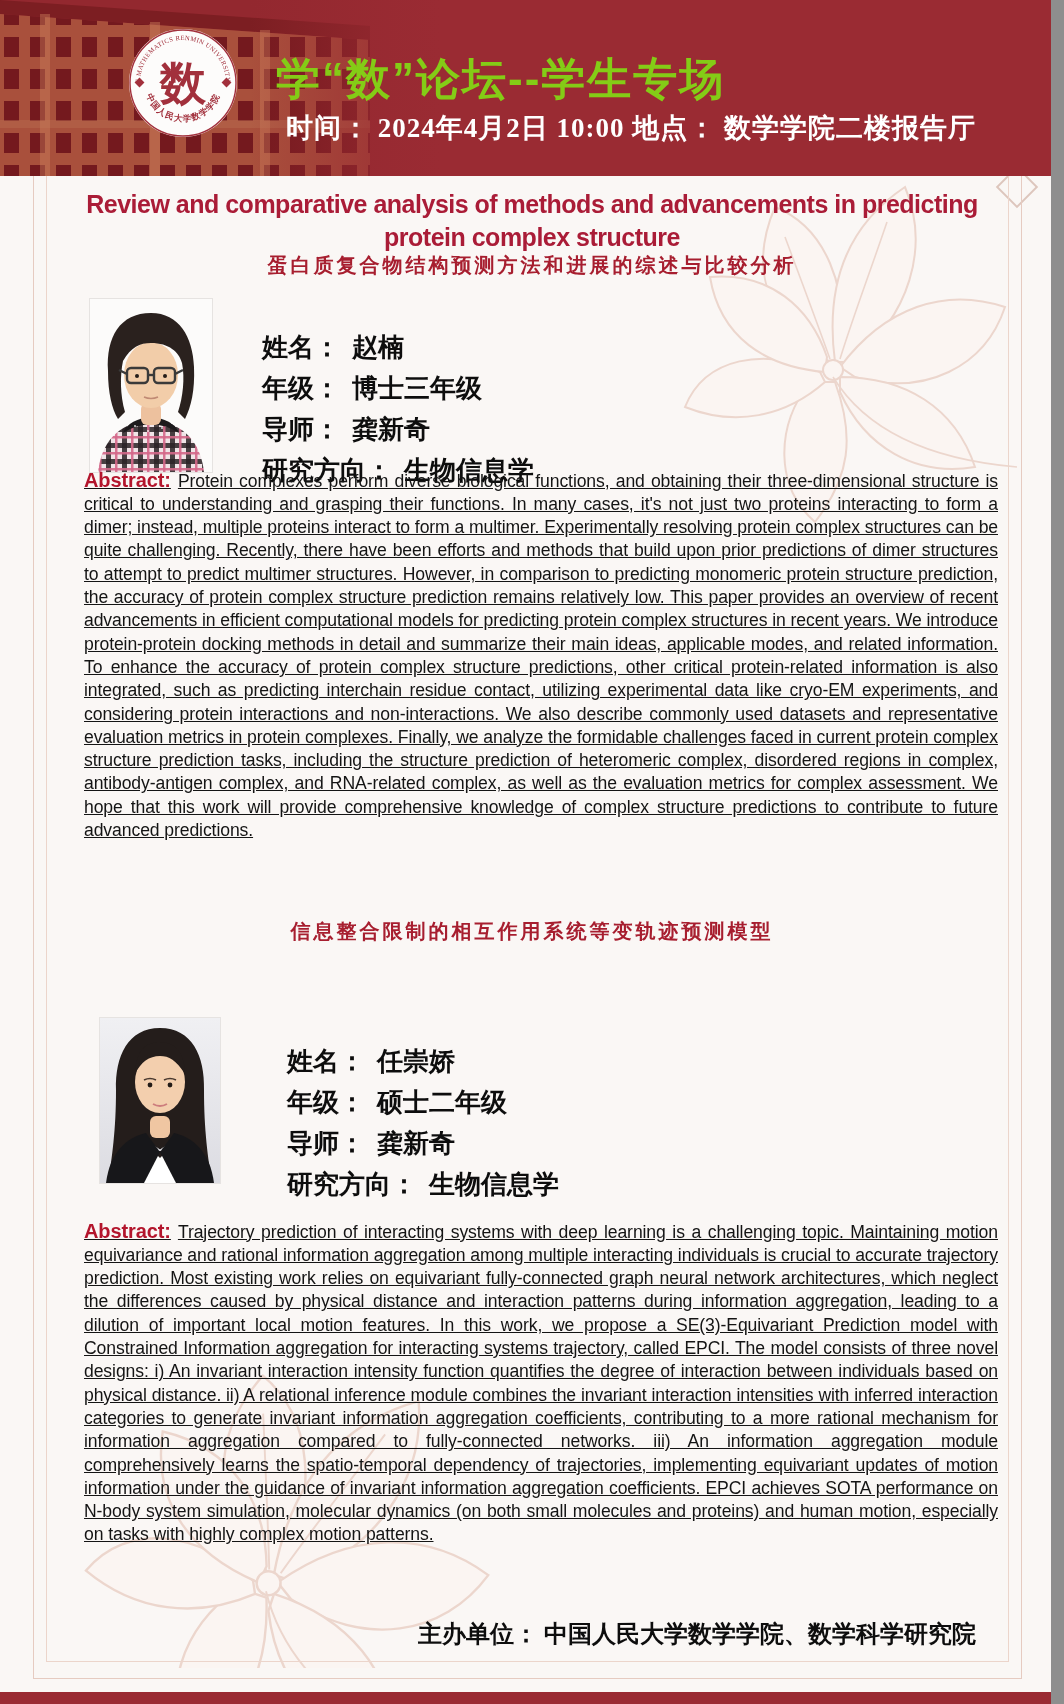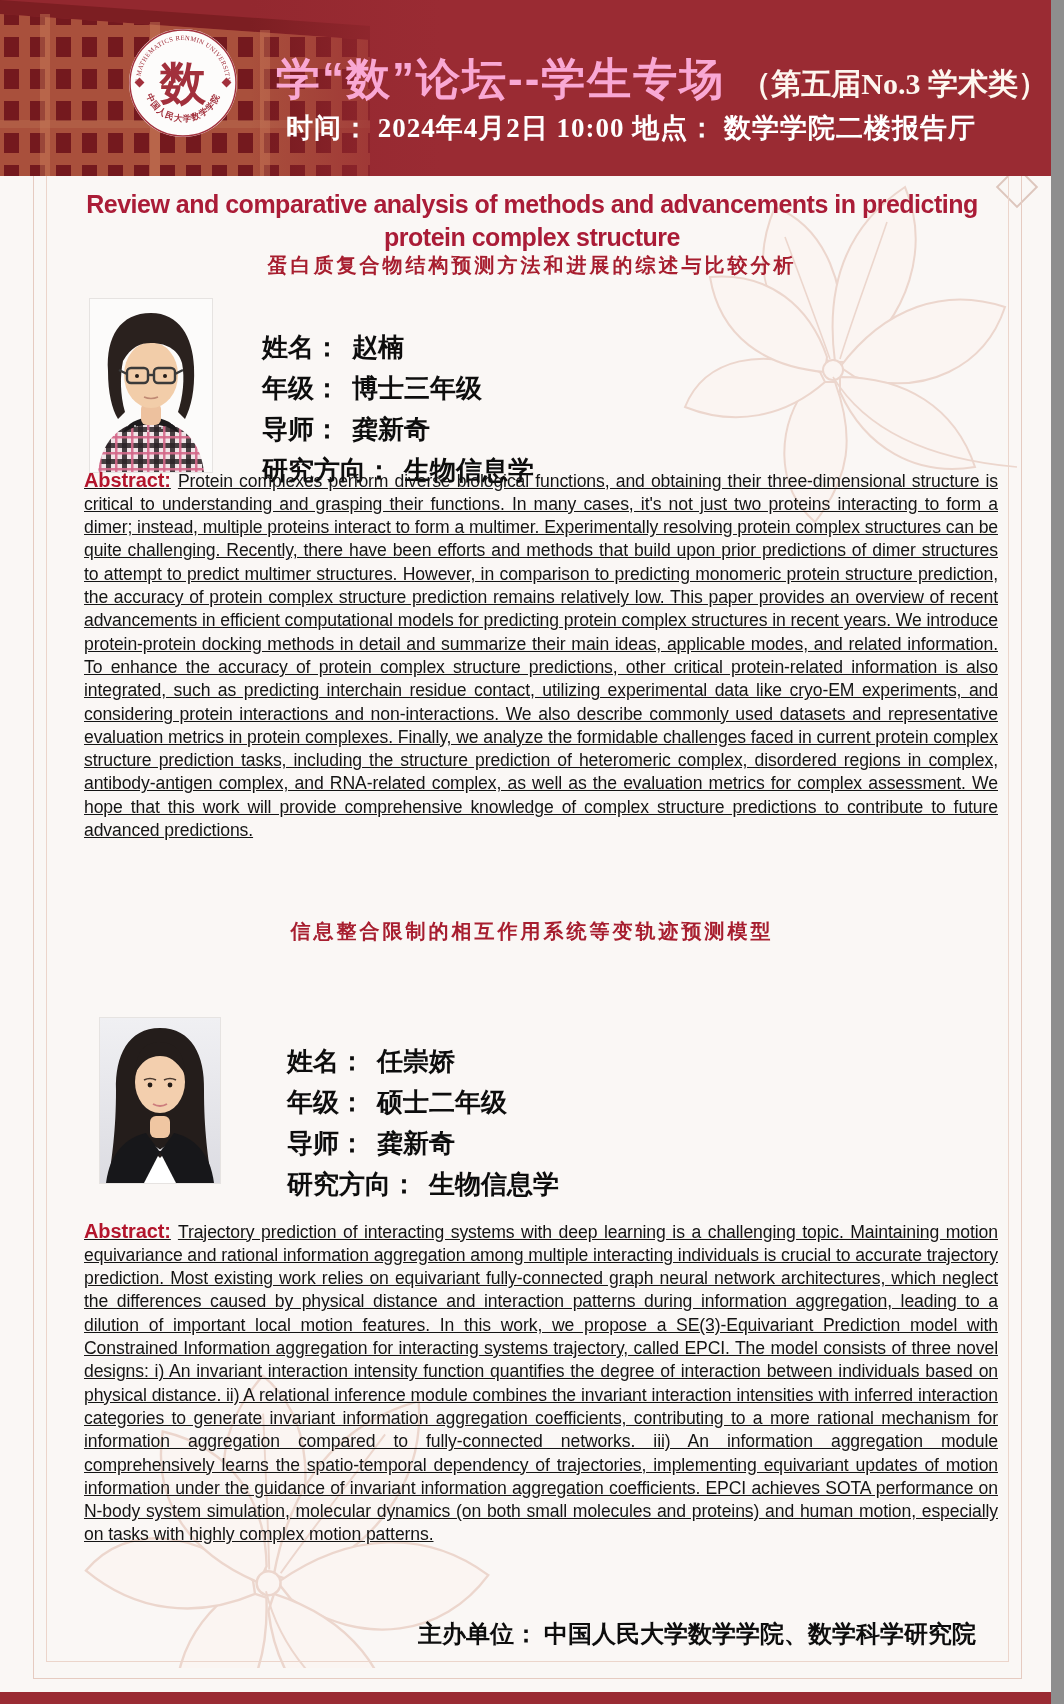--- a/index.html
+++ b/index.html
@@ -4,21 +4,21 @@
 <style>
   html,body{margin:0;padding:0;background:#faf7f5;}
   .poster{position:relative;width:1064px;height:1704px;background:#faf7f5;overflow:hidden;
           font-family:"Liberation Sans",sans-serif;}
 
   
   .header{position:absolute;left:0;top:0;width:1051px;height:176px;background:#9a2b33;z-index:6;}
   .building{position:absolute;left:0;top:0;width:440px;height:176px;}
   .logo{position:absolute;left:128px;top:28px;width:110px;height:110px;}
   .header-titles{position:absolute;left:276px;top:50px;display:flex;align-items:baseline;gap:16px;white-space:nowrap;}
-  .h-main{font-family:"Liberation Sans",sans-serif;font-weight:800;font-size:44px;color:#f9a8d4;letter-spacing:2px;}
+  .h-main{font-family:"Liberation Sans",sans-serif;font-weight:800;font-size:44px;color:#84cc16;letter-spacing:2px;}
   .h-tag{font-family:"Liberation Serif",serif;font-weight:700;font-size:30px;color:#fdf6ef;}
   .h-sched{position:absolute;left:286px;top:110px;font-family:"Liberation Serif",serif;font-weight:700;
            font-size:27px;color:#ffffff;letter-spacing:1px;white-space:nowrap;}
 
   
   .side-strip{position:absolute;left:1051px;top:0;width:13px;height:1704px;background:#8e8e8e;z-index:7;}
   .bottom-bar{position:absolute;left:0;top:1692px;width:1051px;height:12px;background:#9a2b33;z-index:6;}
 
   
   .frame-outer{position:absolute;left:33px;top:158px;width:987px;height:1519px;border:1px solid #e6cbc1;z-index:2;}
@@ -127,21 +127,20 @@
       <text font-family="Liberation Serif, serif" font-size="8.6" font-weight="bold" fill="#a2303c" letter-spacing="1">
         <textPath href="#arcB" startOffset="50%" text-anchor="middle">中国人民大学数学学院</textPath>
       </text>
       <text x="55" y="71" font-family="Liberation Serif, serif" font-size="46" font-weight="bold" fill="#a2303c" text-anchor="middle">数</text>
       <rect x="8" y="51" width="7" height="7" transform="rotate(45 11.5 54.5)" fill="#a2303c"></rect>
       <rect x="95" y="51" width="7" height="7" transform="rotate(45 98.5 54.5)" fill="#a2303c"></rect>
     </svg>
 
     <div class="header-titles">
       <span class="h-main">学“数”论坛--学生专场</span>
-      <span class="h-tag">（第五届No.3 学术类）</span>
     </div>
     <div class="h-sched">时间： 2024年4月2日 10:00 地点： 数学学院二楼报告厅</div>
   </div>
 
   <div class="side-strip"></div>
   <div class="bottom-bar"></div>
 
   <div class="content">
 
     <div class="title-en t1">

